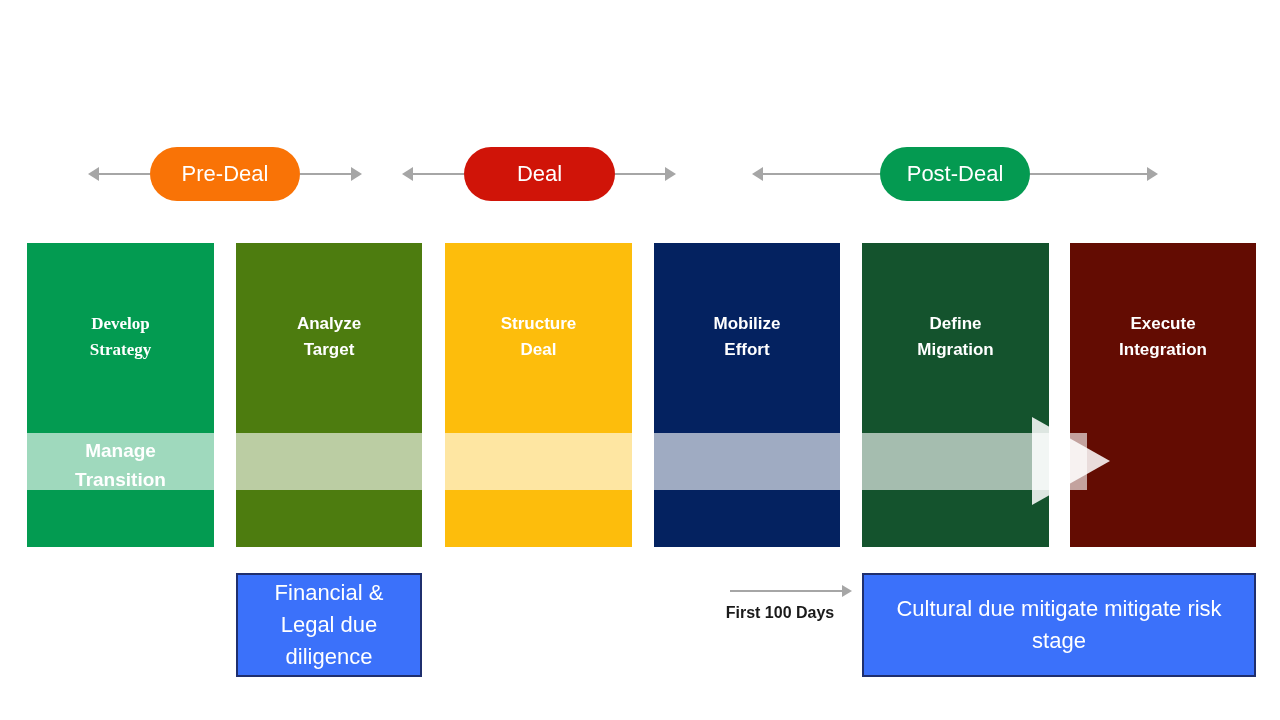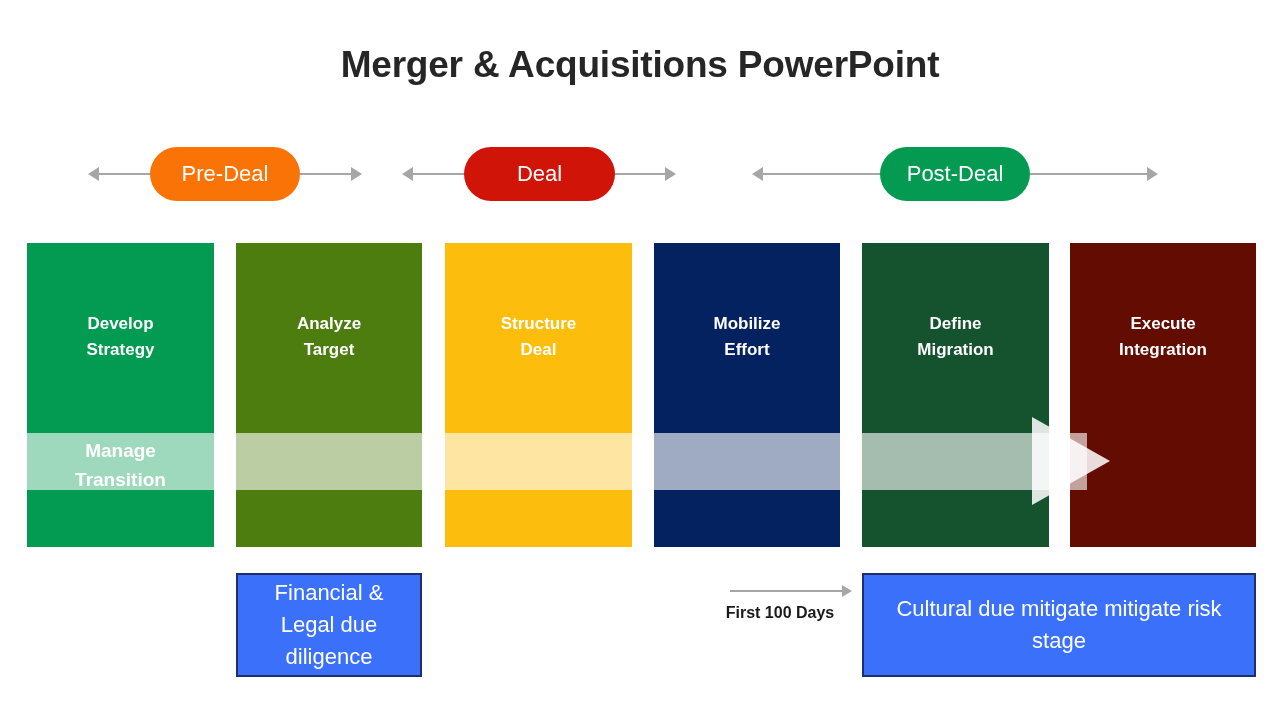--- a/index.html
+++ b/index.html
@@ -180,21 +180,20 @@
     border-top: 6px solid transparent;
     border-bottom: 6px solid transparent;
     border-left: 10px solid #a6a6a6;
   }
 </style>
 </head>
 <body>
 
 <div id="slide">
 
-  <div id="page-title">Merger &amp; Acquisitions PowerPoint</div>
 
   <div id="phase-row">
       <div class="phase-group" style="left: 0px; width: 1280px;">
         <div class="phase-arrow-line" style="left: 99px; width: 51px;"></div>
         <div class="phase-arrow-head left" style="left: 88px;"></div>
         <div class="phase-arrow-line" style="left: 300px; width: 51px;"></div>
         <div class="phase-arrow-head right" style="left: 351px;"></div>
         <div class="phase-pill" style="left: 150px; width: 150px; background: rgb(249, 115, 6);">
           <span>Pre-Deal</span>
         </div>
@@ -213,21 +212,21 @@
         <div class="phase-arrow-head left" style="left: 752px;"></div>
         <div class="phase-arrow-line" style="left: 1030px; width: 117px;"></div>
         <div class="phase-arrow-head right" style="left: 1147px;"></div>
         <div class="phase-pill" style="left: 880px; width: 150px; background: rgb(4, 154, 81);">
           <span>Post-Deal</span>
         </div>
       </div>
     </div>
 
   <div id="stage-row">
-      <div class="stage-col" style="left: 27px; width: 187px; background: rgb(3, 155, 81);">
+      <div class="stage-col" style="left: 27px; width: 187px; background: rgb(3, 155, 81); font-family: Liberation Serif, serif;">
         <div class="stage-label">Develop<br>Strategy</div>
       </div>
       <div class="stage-col" style="left: 236px; width: 186px; background: #4d7c0f;">
         <div class="stage-label">Analyze<br>Target</div>
       </div>
       <div class="stage-col" style="left: 445px; width: 187px; background: rgb(253, 189, 12);">
         <div class="stage-label">Structure<br>Deal</div>
       </div>
       <div class="stage-col" style="left: 654px; width: 186px; background: rgb(4, 34, 96);">
         <div class="stage-label">Mobilize<br>Effort</div>

